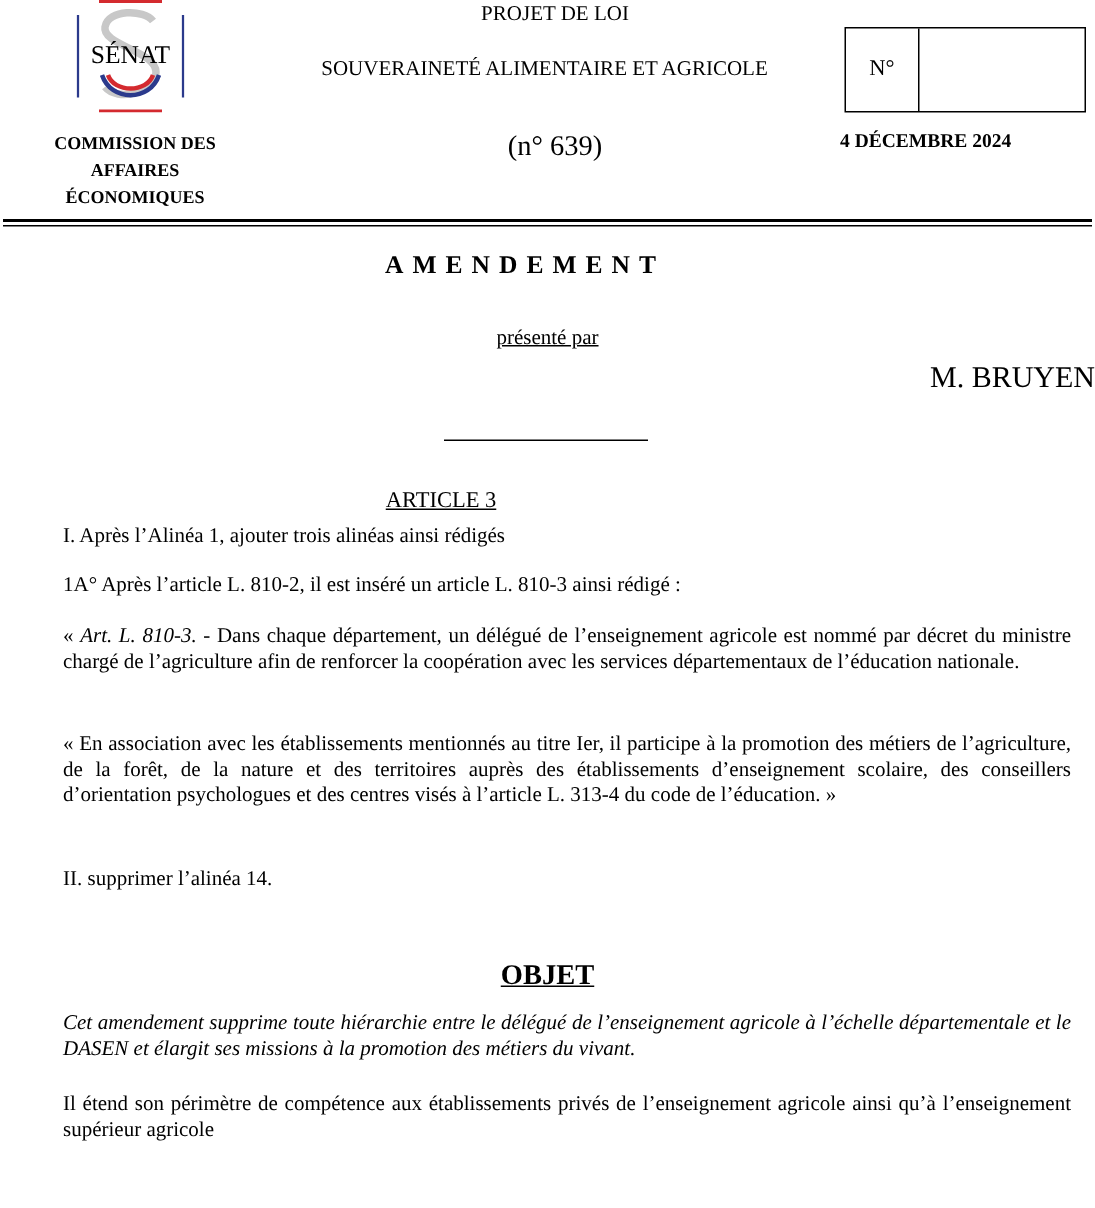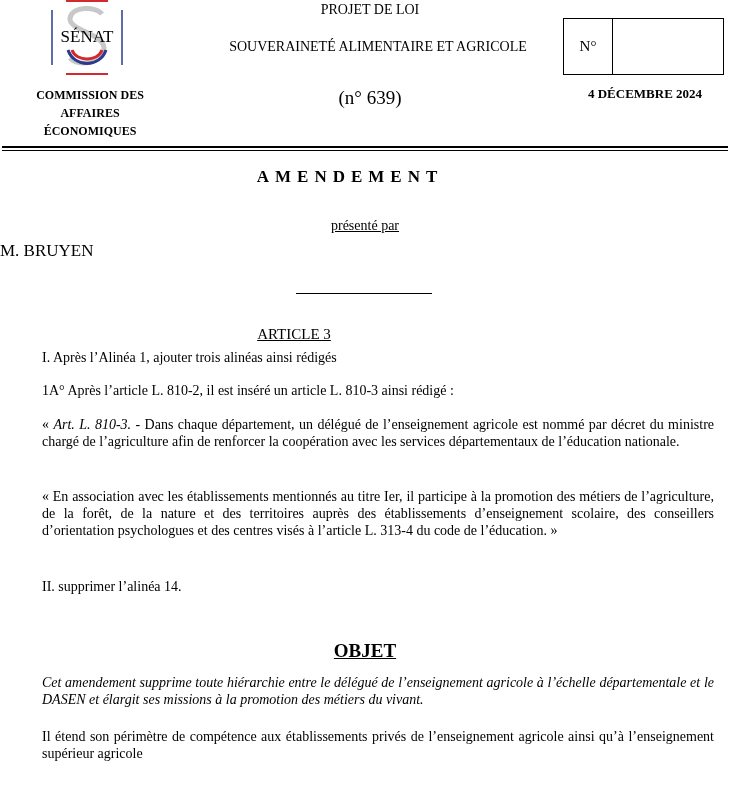--- a/index.html
+++ b/index.html
@@ -2,31 +2,31 @@
 <html><head>
 <meta charset="utf-8">
 <style>
   html, body { margin:0; padding:0; background:#fff; }
   body { width:730px; height:805px; position:relative; overflow:hidden;
          font-family:"Liberation Serif", serif; color:#000; font-size:14px; }
   .abs { position:absolute; }
   .logo { left:48px; top:0; width:78px; height:75px; }
   .commission { left:20px; top:86px; width:140px; text-align:center; font-weight:bold; font-size:12px; line-height:18px; }
   .title1 { left:180px; top:2px; width:380px; text-align:center; font-size:14px; }
-  .title2 { left:188px; top:39px; width:380px; text-align:center; font-size:14px; }
+  .title2 { left:173px; top:39px; width:380px; text-align:center; font-size:14px; }
   .num { left:180px; top:87px; width:380px; text-align:center; font-size:19px; }
   .nbox { left:563px; top:18px; width:161px; height:57px; border:1px solid #000; box-sizing:border-box; display:flex; }
   .nbox .n { width:48px; border-right:1px solid #000; display:flex; align-items:center; justify-content:center; font-size:15px; }
   .nbox .c { flex:1; display:flex; align-items:center; justify-content:center; font-size:15px; }
-  .date { left:560px; top:86px; width:170px; text-align:center; font-weight:bold; font-size:13px; }
+  .date { left:560px; top:86px; width:170px; text-align:left; font-weight:bold; font-size:13px; }
   .rule1 { left:2px; top:146px; width:726px; height:2px; background:#000; }
   .rule2 { left:2px; top:150px; width:726px; height:1px; background:#000; }
   .amend { left:0; top:167px; width:612px; text-align:center; font-weight:bold; font-size:17px; letter-spacing:6px;padding-left:44px; }
   .presente { left:0; top:218px; width:730px; text-align:center; font-size:14px;text-decoration:underline; }
-  .author { left:0; top:241px; width:730px; text-align:left; font-size:17px; }
+  .author { left:0; top:241px; width:730px; text-align:right; font-size:20px; }
   .sep { left:296px; top:293px; width:136px; height:1px; background:#000; }
   .article { left:0; top:326px; width:588px; text-align:center; font-size:15px; text-decoration:underline; }
   .para { left:42px; width:672px; font-size:14px; line-height:17px; text-align:justify; }
   .objet { left:0; top:640px; width:730px; text-align:center; font-weight:bold; font-size:19px; text-decoration:underline; }
 </style>
 </head>
 <body>
 
 <div class="abs logo">
   <svg width="78" height="75" viewBox="0 0 78 75">

